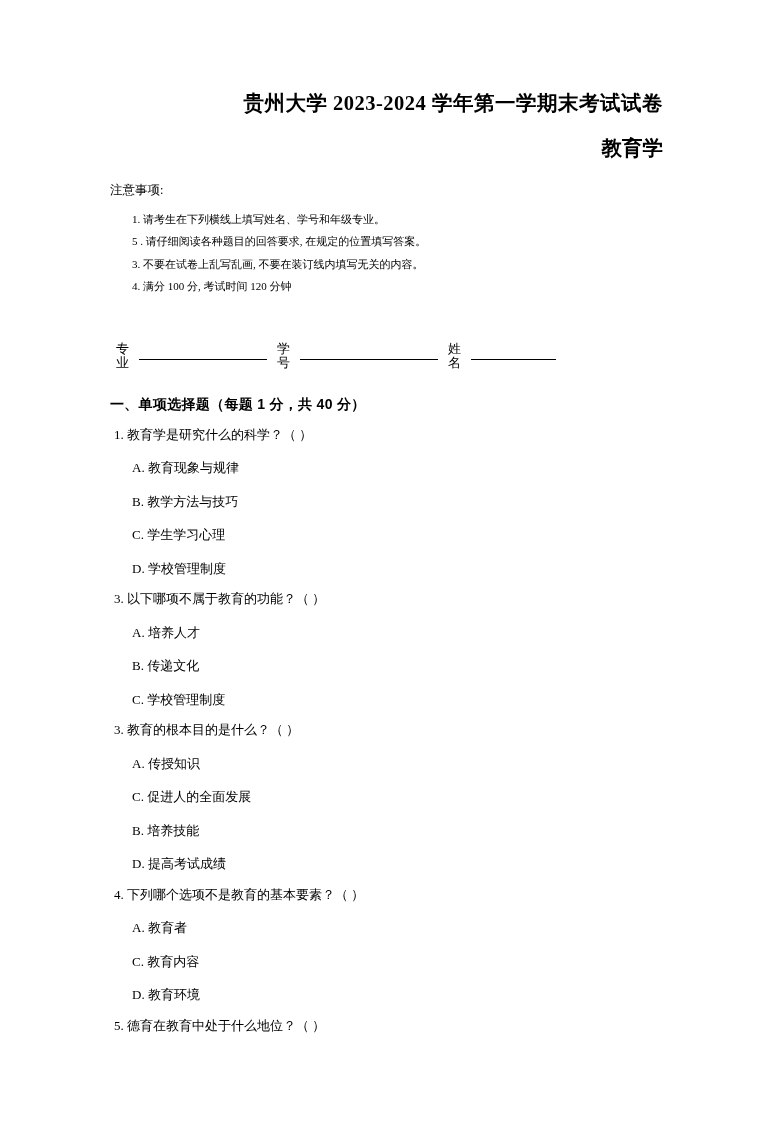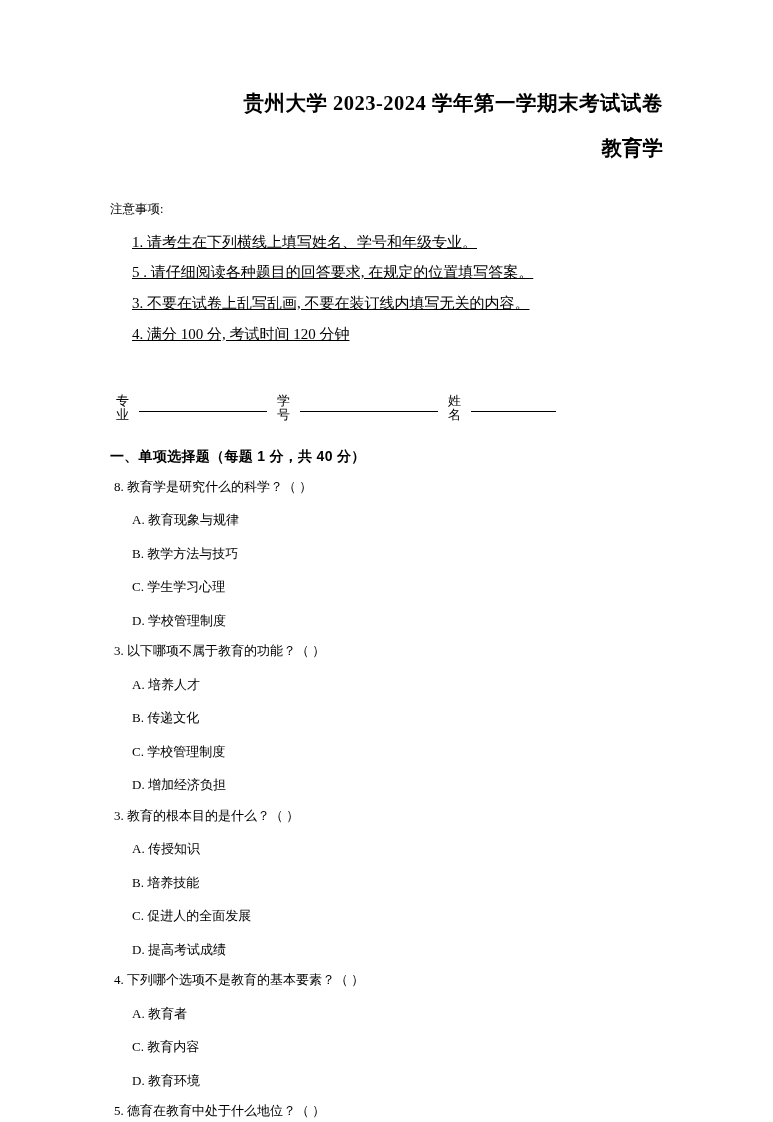--- a/index.html
+++ b/index.html
@@ -32,35 +32,34 @@
     letter-spacing: 0.5px;
     line-height: 1.5;
   }
   .exam-subject {
     font-size: 20.5px;
     font-weight: bold;
     margin-top: 14px;
     line-height: 1.5;
   }
   .notice-head {
-    margin-top: 35px;
+    margin-top: 16px;
     font-size: 12.5px;
     line-height: 1.6;
   }
   .notice-list {
     margin: 8px 0 0 0;
     padding: 0;
     list-style: none;
   }
   .notice-list li {
-    font-size: 15px;
+    font-size: 11px;
     line-height: 2.05;
     padding-left: 22px;
     text-indent: 0;
-    text-decoration: underline;
   }
   .fill-row {
     margin-top: 40px;
     display: flex;
     align-items: flex-end;
     font-size: 13px;
     padding-left: 4px;
   }
   .fill-label {
     width: 17px;
@@ -141,38 +140,37 @@
       <span>姓</span>
       <span>名</span>
     </div>
     <div class="fill-line w3"></div>
   </div>
 
   <div class="section-title">一、单项选择题（每题 1 分，共 40 分）</div>
 
   <ul class="q-list">
     <li class="q-item">
-      <div class="q-text">8. 教育学是研究什么的科学？（    ）</div>
+      <div class="q-text">1. 教育学是研究什么的科学？（    ）</div>
       <div class="opt">A. 教育现象与规律</div>
       <div class="opt">B. 教学方法与技巧</div>
       <div class="opt">C. 学生学习心理</div>
       <div class="opt">D. 学校管理制度</div>
     </li>
     <li class="q-item">
       <div class="q-text">3. 以下哪项不属于教育的功能？（    ）</div>
       <div class="opt">A. 培养人才</div>
       <div class="opt">B. 传递文化</div>
       <div class="opt">C. 学校管理制度</div>
-      <div class="opt">D. 增加经济负担</div>
     </li>
     <li class="q-item">
       <div class="q-text">3. 教育的根本目的是什么？（    ）</div>
       <div class="opt">A. 传授知识</div>
+      <div class="opt">C. 促进人的全面发展</div>
       <div class="opt">B. 培养技能</div>
-      <div class="opt">C. 促进人的全面发展</div>
       <div class="opt">D. 提高考试成绩</div>
     </li>
     <li class="q-item">
       <div class="q-text">4. 下列哪个选项不是教育的基本要素？（    ）</div>
       <div class="opt">A. 教育者</div>
       <div class="opt">C. 教育内容</div>
       <div class="opt">D. 教育环境</div>
     </li>
     <li class="q-item">
       <div class="q-text">5. 德育在教育中处于什么地位？（    ）</div>

